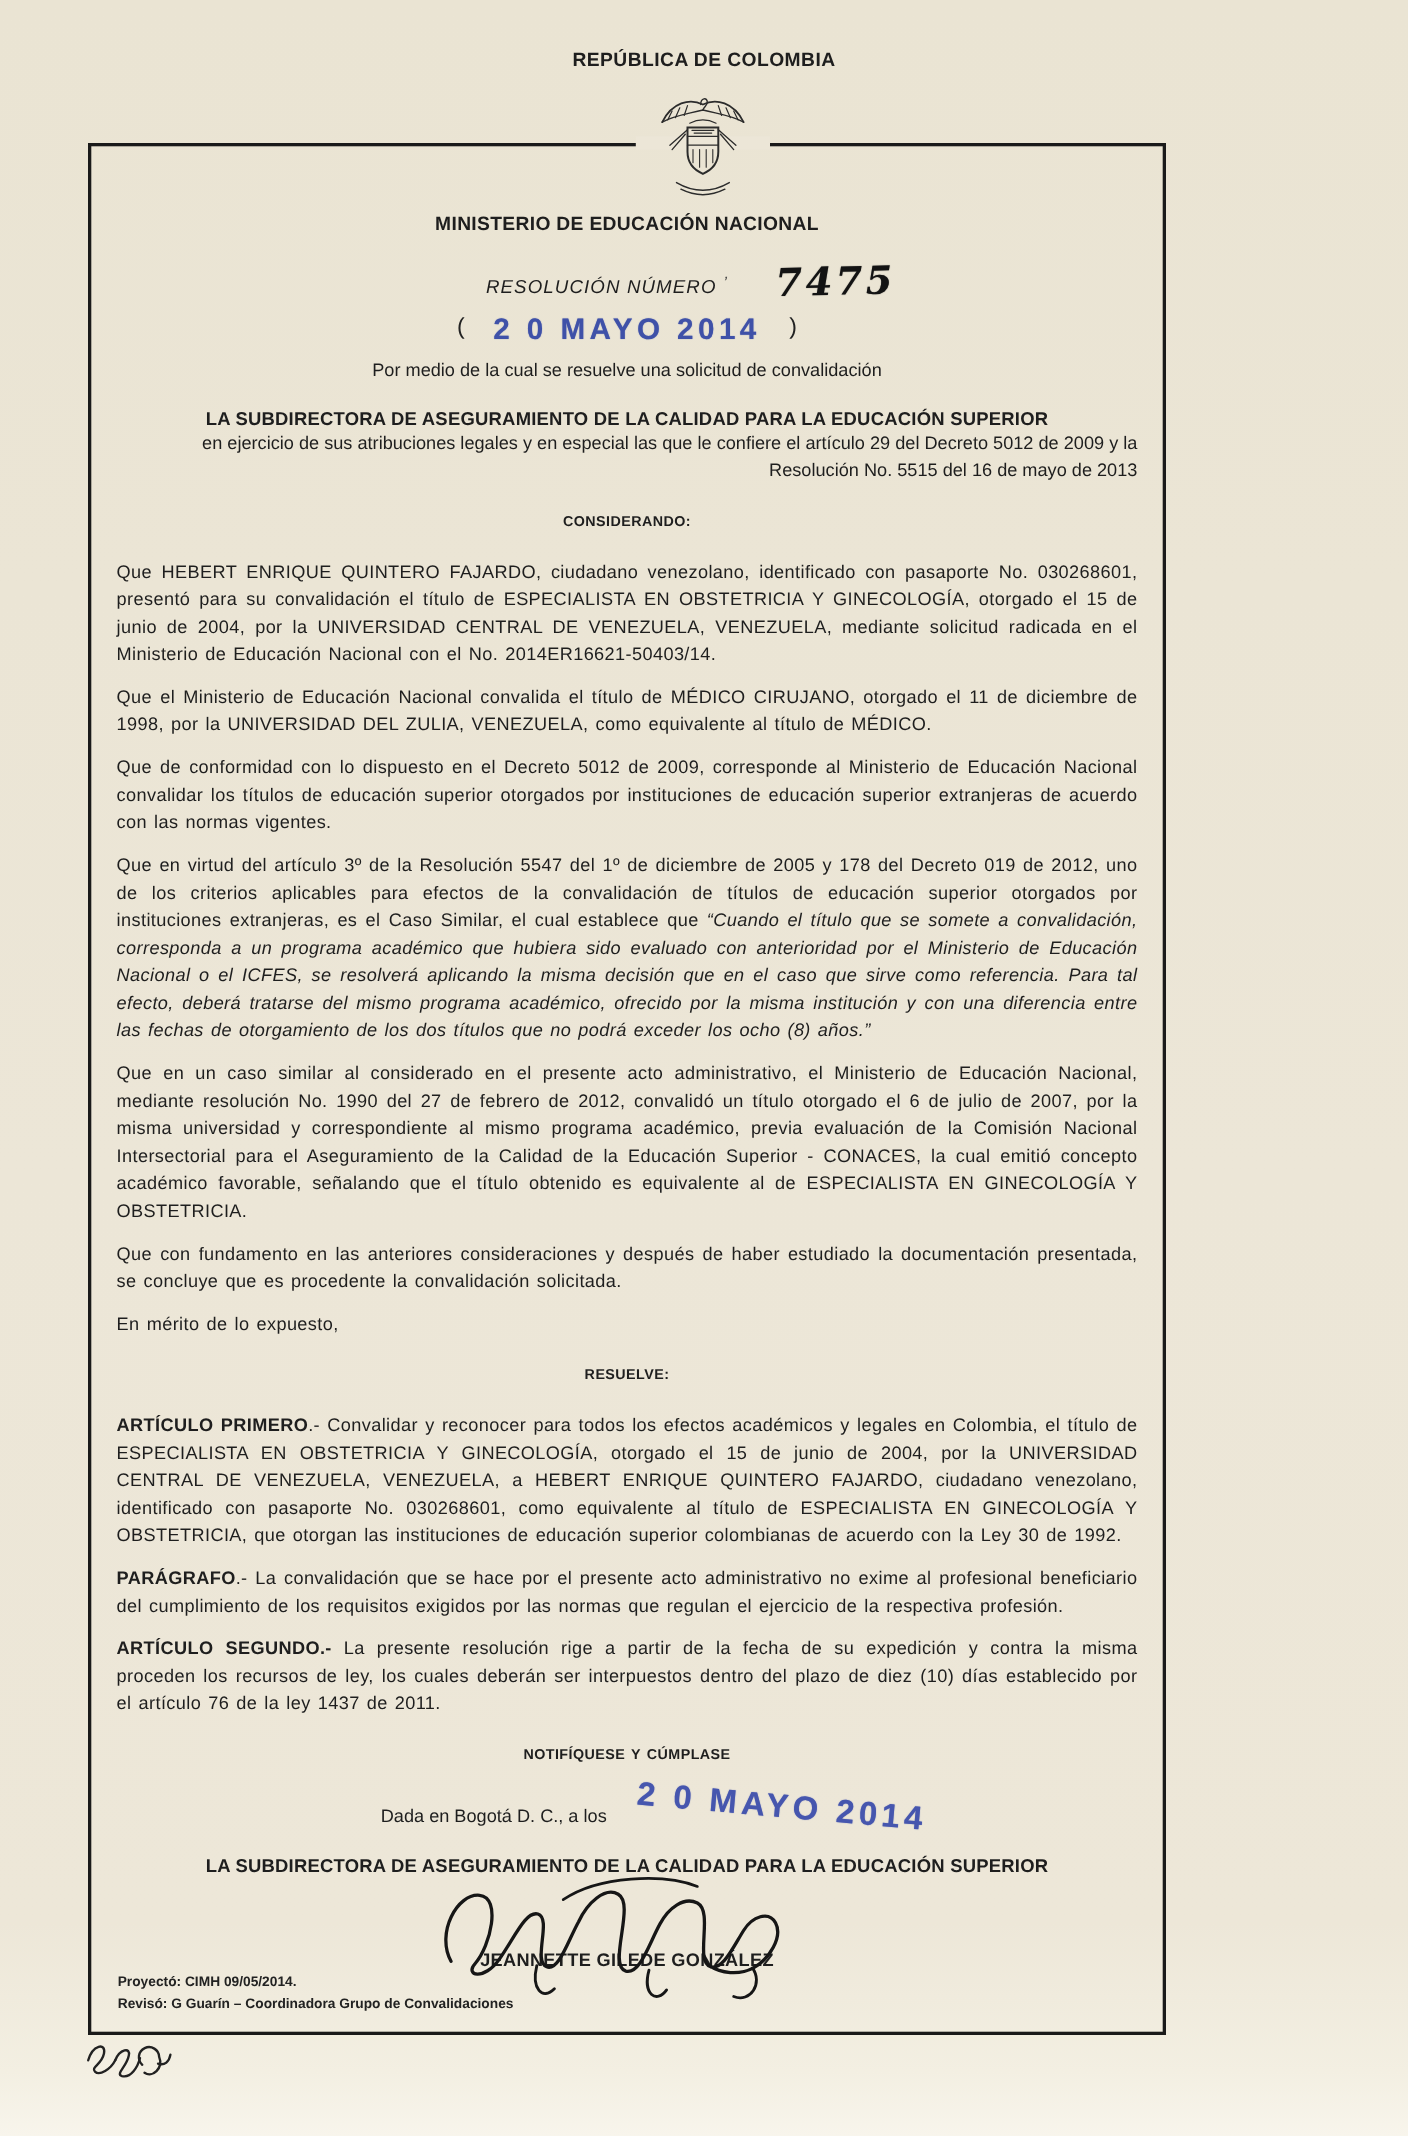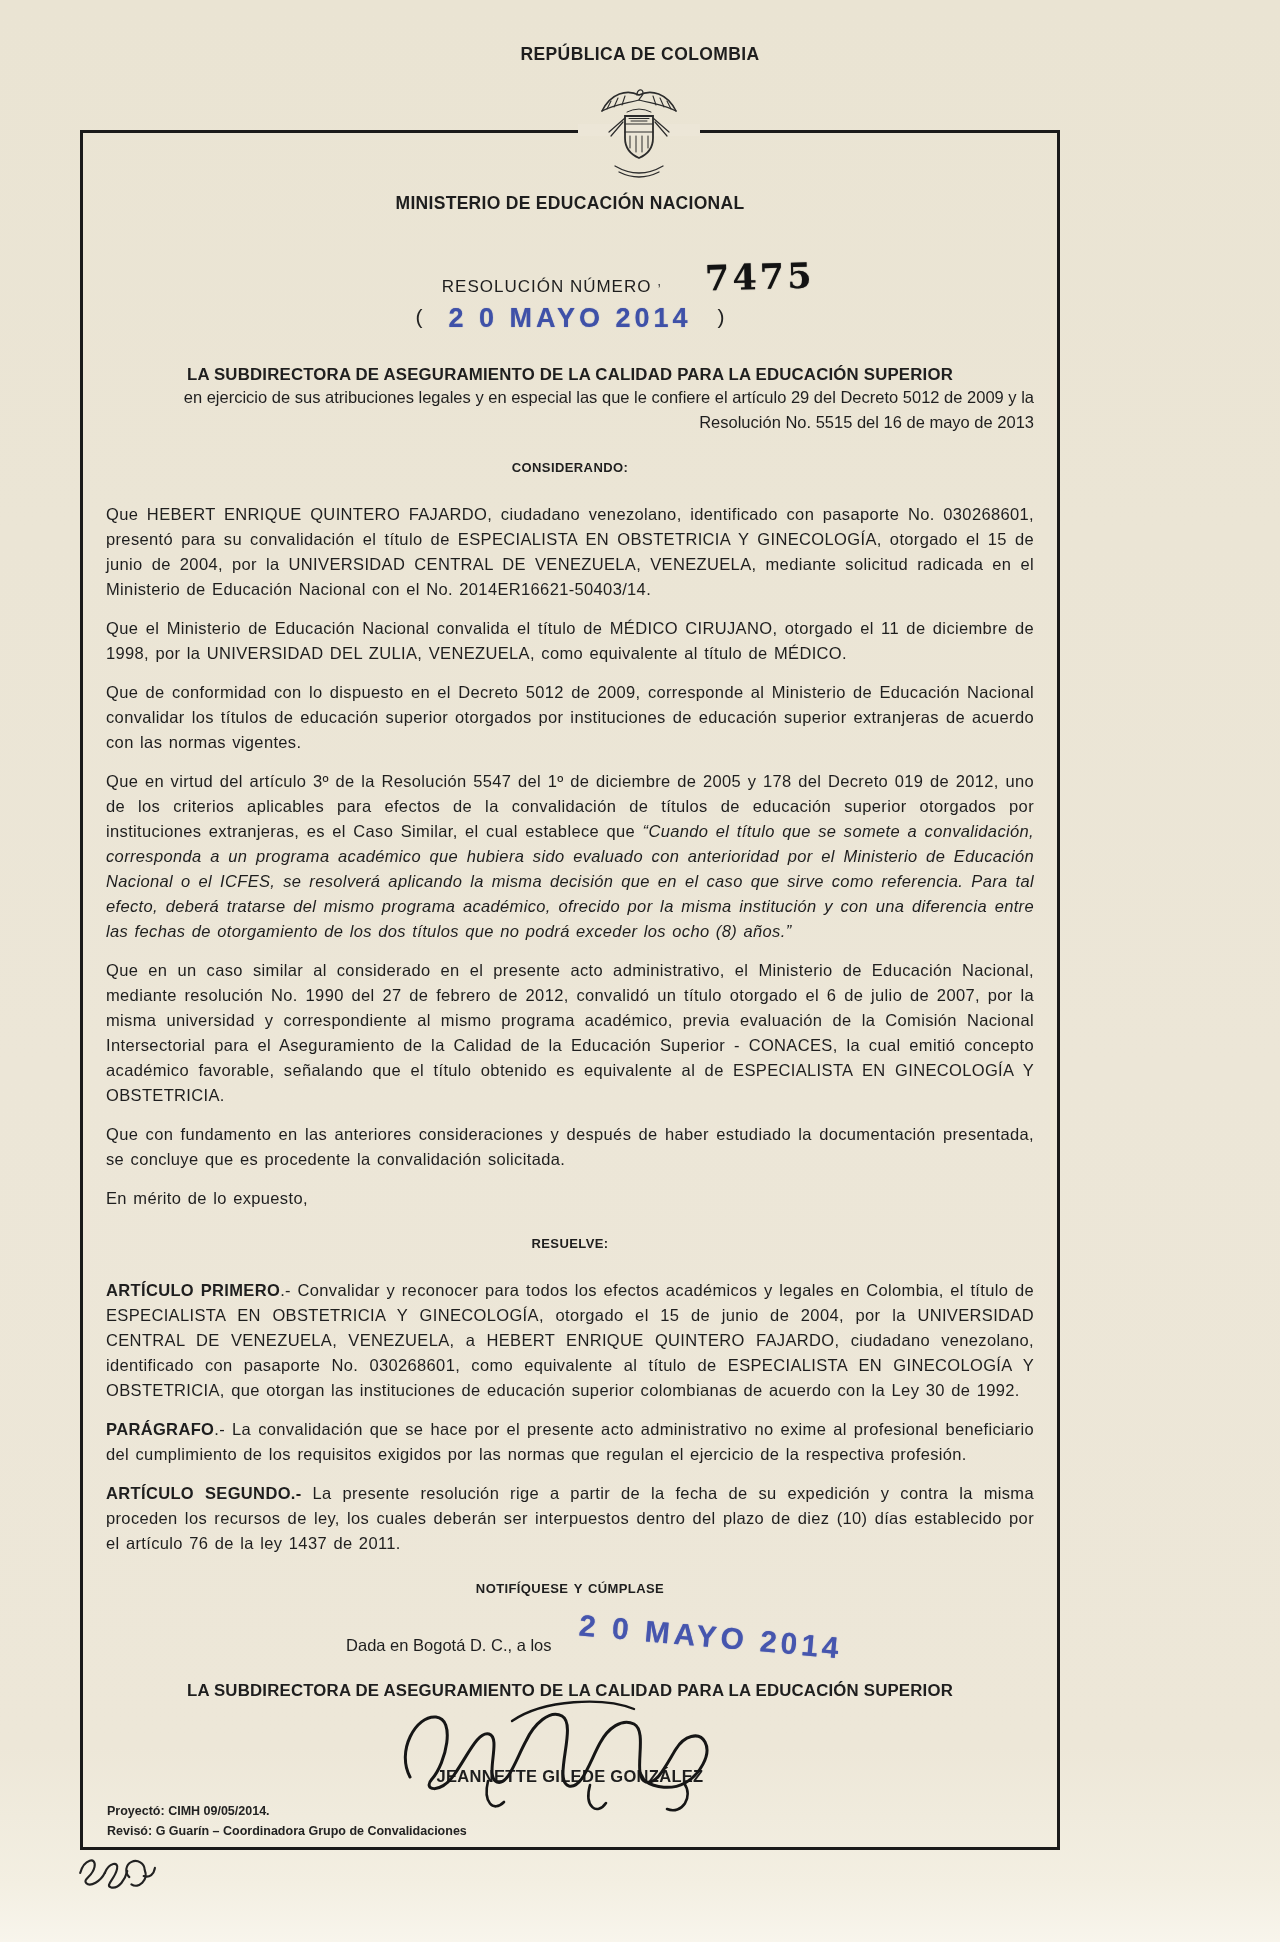--- a/index.html
+++ b/index.html
@@ -30,23 +30,24 @@
   
   .doc-frame{
     position:absolute;left:80px;top:130px;width:980px;height:1720px;
     border:3px solid #1a1a1a;box-sizing:border-box;
     padding:0 23px;
   }
 
   .ministry{margin-top:60px;font-weight:bold;font-size:17.5px;letter-spacing:.3px;}
 
   .resolution-row{
-    margin-top:39px;height:44px;position:relative;
-    display:flex;justify-content:center;align-items:flex-end;
+    margin-top:20px;height:44px;position:relative;
+    display:flex;justify-content:center;align-items:center;
     transform:translateX(58px);
+    font-style:italic;
   }
   .resolution-label{font-size:17px;letter-spacing:1px;padding-top:10px;}
   .stray-mark{font-size:15px;color:#444;padding:2px 0 0 6px;}
   .resolution-number{
     font-family:"DejaVu Serif","Liberation Serif",serif;
     font-weight:bold;font-size:35px;letter-spacing:3px;color:#131313;
     margin-left:44px;transform:rotate(-1.5deg);
     text-shadow:0 0 1px rgba(20,20,20,.55);
   }
 
@@ -88,21 +89,21 @@
     white-space:nowrap;
   }
 
   .authority-title-2{margin-top:14px;font-weight:bold;font-size:16.8px;letter-spacing:.2px;text-align:center;}
 
   .sig-block{position:relative;margin-top:66px;text-align:center;}
   .sig-svg{position:absolute;left:calc(50% - 178px);top:-78px;width:330px;height:130px;z-index:3;}
   .sig-name{font-weight:bold;font-size:16.5px;letter-spacing:.3px;position:relative;z-index:2;}
 
   .doc-footer{
-    position:absolute;left:24px;bottom:6px;z-index:1;
+    position:absolute;left:24px;bottom:16px;z-index:1;
     font-weight:bold;font-size:12.5px;line-height:20px;color:#222;
   }
 
   .init-scribble{position:absolute;left:72px;top:1850px;width:86px;height:46px;}
 </style>
 </head>
 <body>
 
 <div class="page-kicker">REPÚBLICA DE COLOMBIA</div>
 
@@ -137,20 +138,21 @@
     <span class="stray-mark">’</span>
     <span class="resolution-number">7475</span>
   </div>
 
   <div class="datestamp-row">
     <span class="paren">(</span>
     <span class="stamp-blue">2 0 MAYO 2014</span>
     <span class="paren">)</span>
   </div>
 
+  <div class="subject-line center">Por medio de la cual se resuelve una solicitud de convalidación</div>
 
   <div class="authority-title center">LA SUBDIRECTORA DE ASEGURAMIENTO DE LA CALIDAD PARA LA EDUCACIÓN SUPERIOR</div>
   <div class="authority-sub center">en ejercicio de sus atribuciones legales y en especial las que le confiere el artículo 29 del Decreto 5012 de 2009 y la</div>
   <div class="authority-sub center">Resolución No. 5515 del 16 de mayo de 2013</div>
 
   <div class="doc-text" id="flow">
       <h3>CONSIDERANDO:</h3>
       <p><span>Que HEBERT ENRIQUE QUINTERO FAJARDO, ciudadano venezolano, identificado con pasaporte No. 030268601, presentó para su convalidación el título de ESPECIALISTA EN OBSTETRICIA Y GINECOLOGÍA, otorgado el 15 de junio de 2004, por la UNIVERSIDAD CENTRAL DE VENEZUELA, VENEZUELA, mediante solicitud radicada en el Ministerio de Educación Nacional con el No. 2014ER16621-50403/14.</span></p>
       <p><span>Que el Ministerio de Educación Nacional convalida el título de MÉDICO CIRUJANO, otorgado el 11 de diciembre de 1998, por la UNIVERSIDAD DEL ZULIA, VENEZUELA, como equivalente al título de MÉDICO.</span></p>
       <p><span>Que de conformidad con lo dispuesto en el Decreto 5012 de 2009, corresponde al Ministerio de Educación Nacional convalidar los títulos de educación superior otorgados por instituciones de educación superior extranjeras de acuerdo con las normas vigentes.</span></p>

